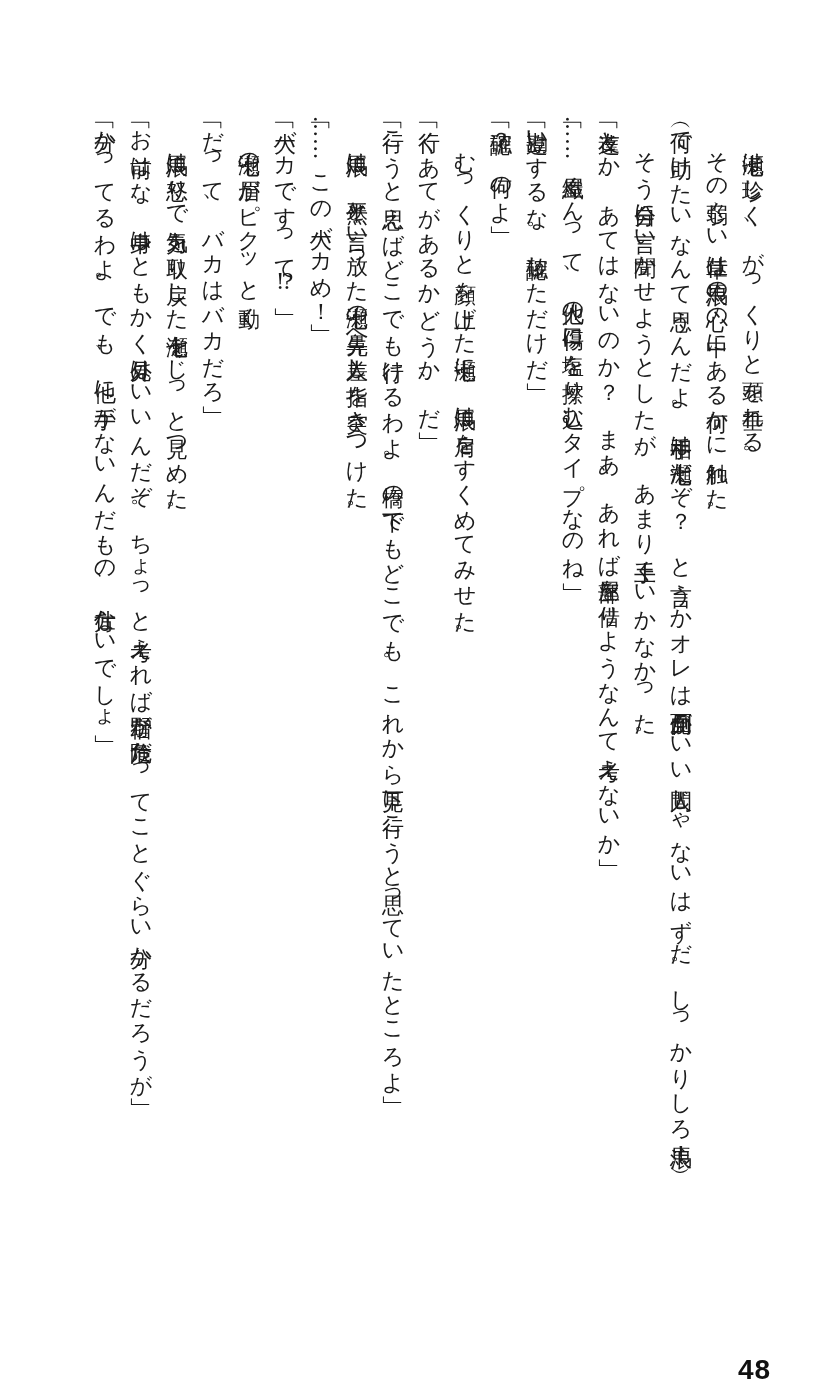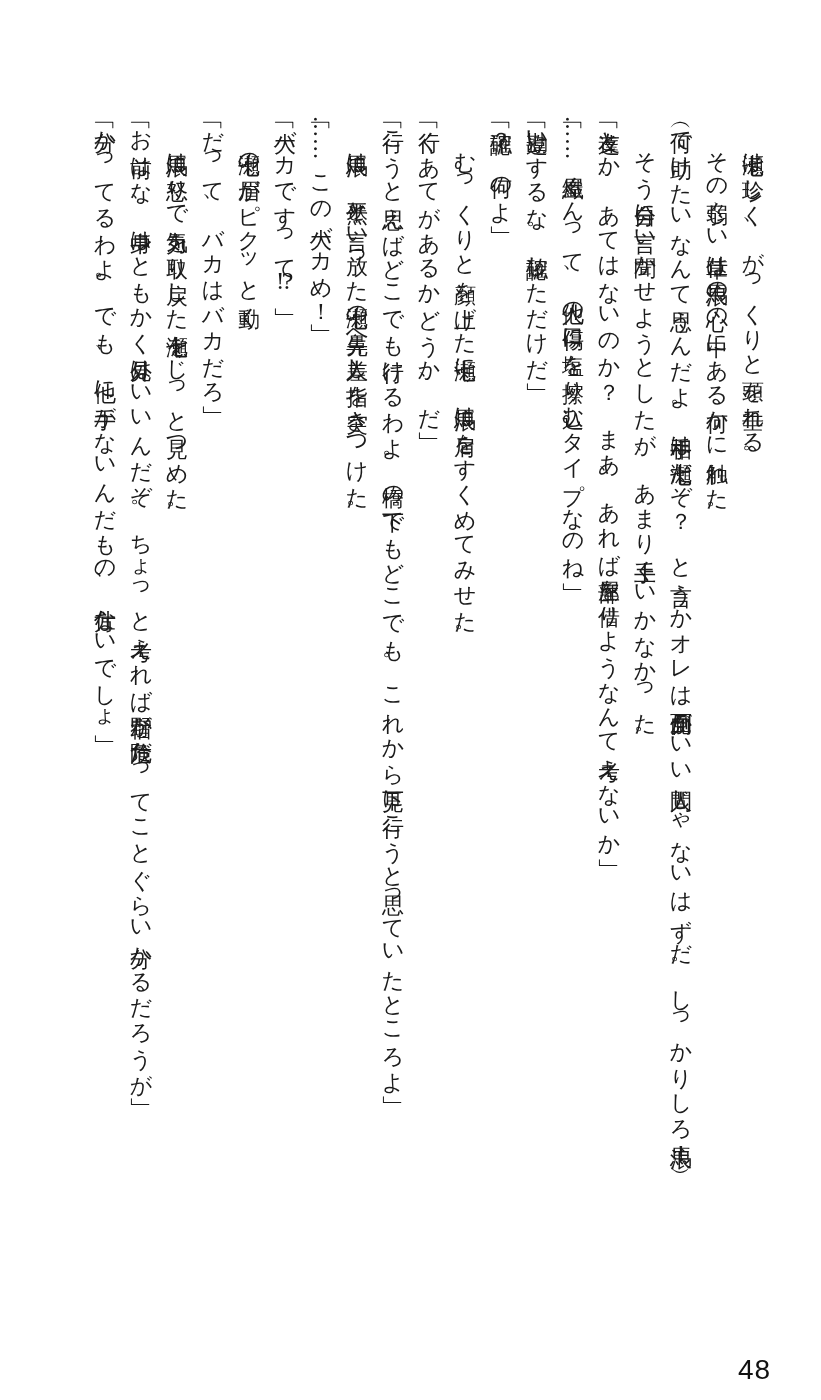--- a/index.html
+++ b/index.html
@@ -34,21 +34,21 @@
     text-align: left;
   }
   .para { margin: 0; }
   .para.indent { text-indent: 22.4px; } 
   .page-number {
     position: absolute;
     left: 738px;
     top: 1354px;
     font-family: "Liberation Sans", "DejaVu Sans", sans-serif;
     font-size: 28px;
-    font-weight: 400;
+    font-weight: 700;
     color: #111111;
     letter-spacing: 1px;
   }
 </style>
 </head>
 <body>
 
 <div class="page">
 
   <main class="text-area">

